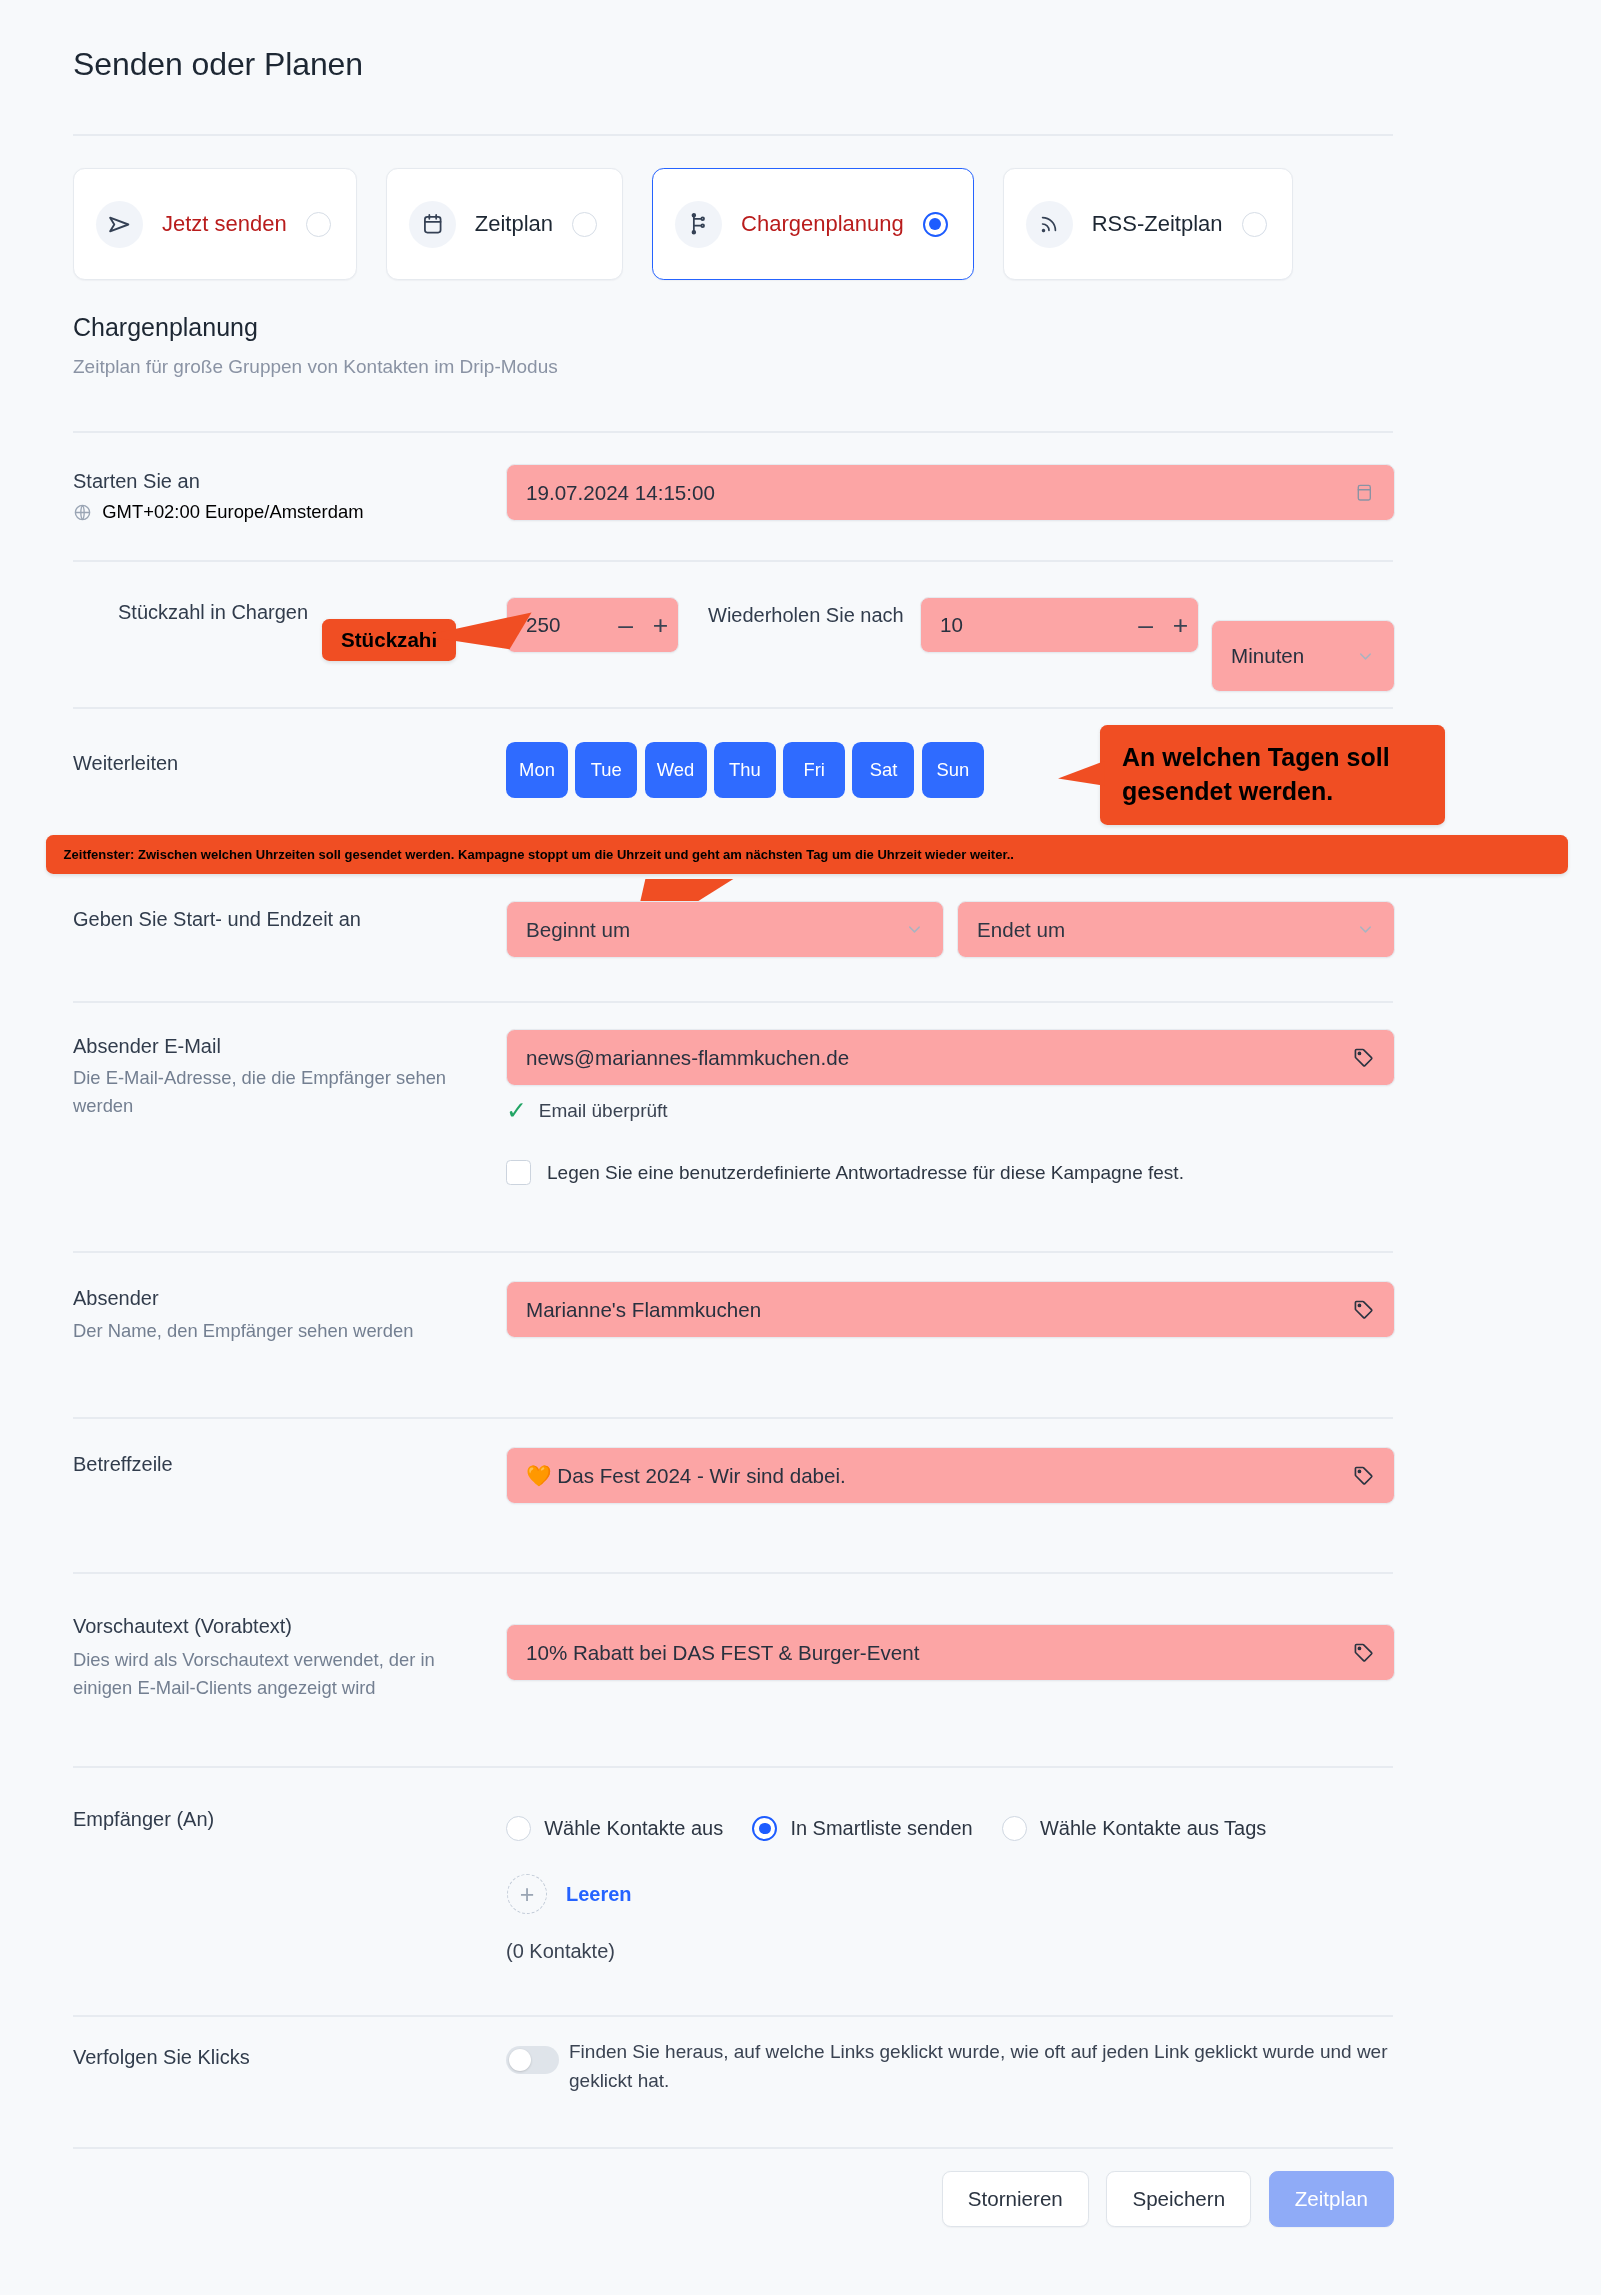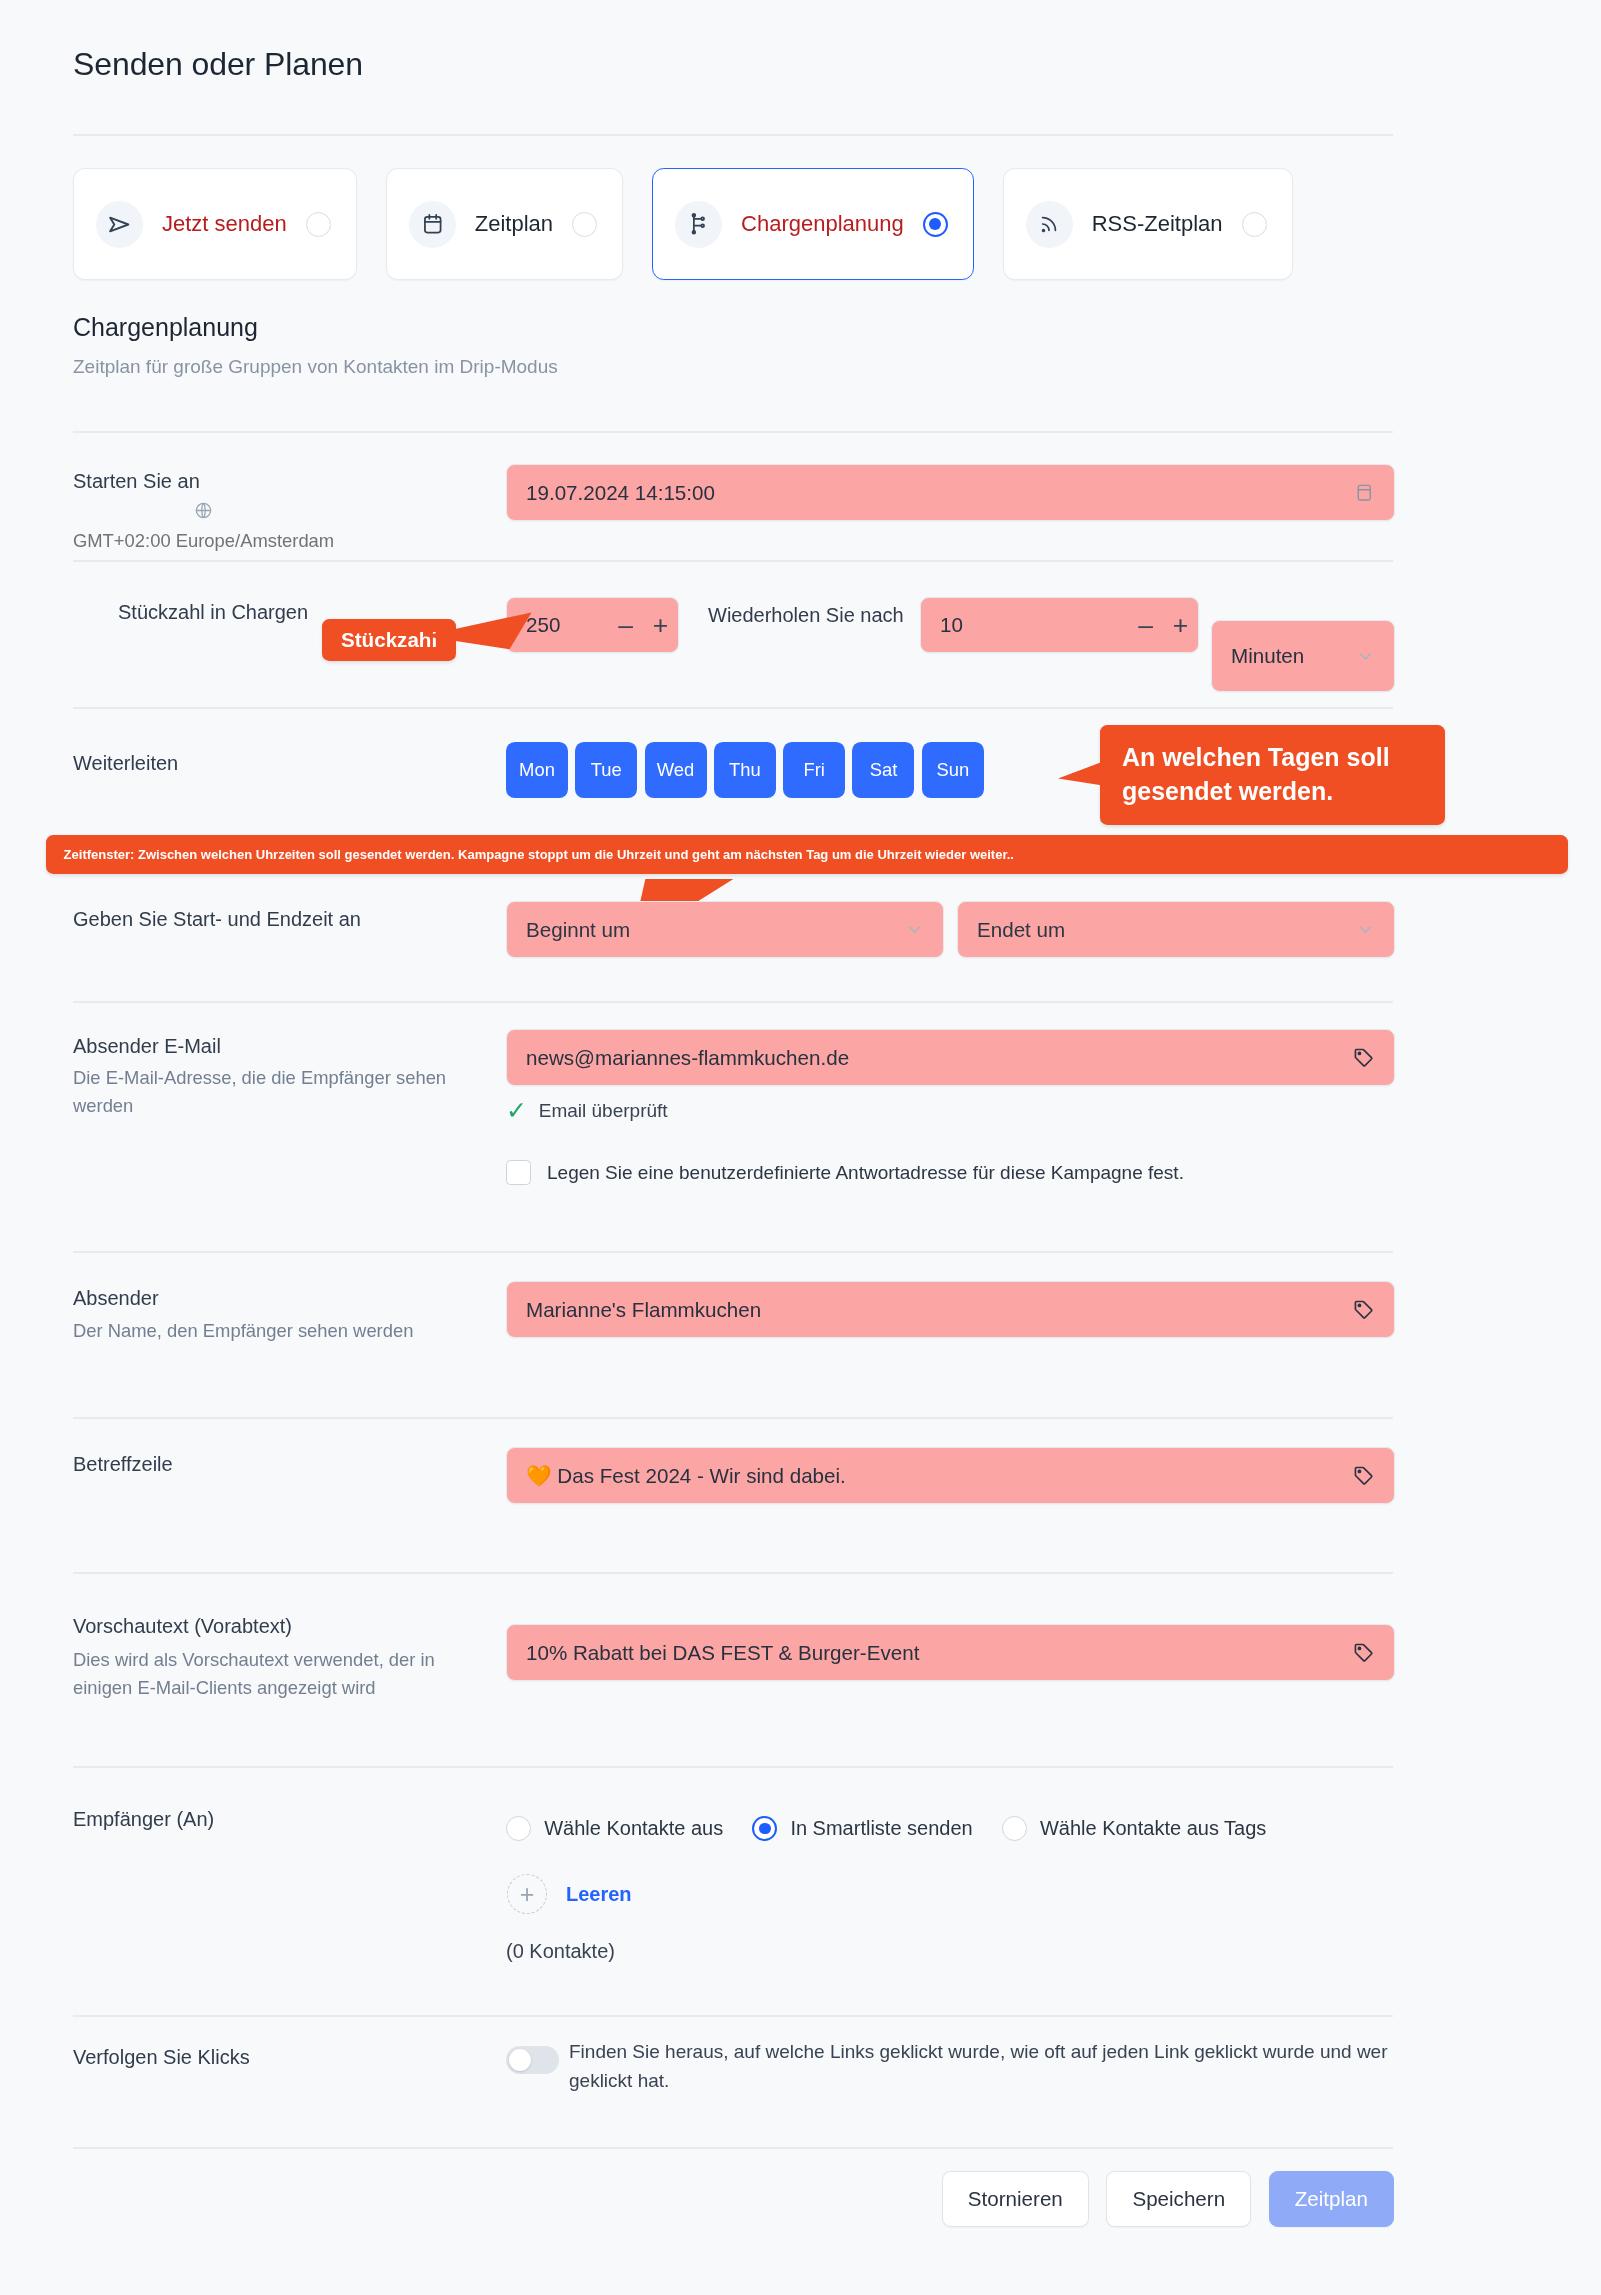--- a/index.html
+++ b/index.html
@@ -52,21 +52,21 @@
   .radio-on::after { content:""; width:11.8px; height:11.8px; border-radius:50%; background:#1d5cff; }
 
   
   .sec-title { position: absolute; left: 73px; top: 313px; font-size: 25px; color:#1d2733; }
   .sec-sub   { position: absolute; left: 73px; top: 356px; font-size: 19px; color:#8a93a4; }
 
   
   .rule { position: absolute; left: 73px; width: 1320px; height: 1.5px; background:#e7ebf0; }
   .row-label { position: absolute; left: 73px; font-size: 20px; color:#313c4c; }
   .row-help  { position: absolute; left: 73px; font-size: 18.4px; color:#737f91; line-height: 1.5; width: 382px; }
-  .tz { position:absolute; left:73px; font-size:18.4px; color:#737373; display:flex; align-items:center; gap:10.3px;flex-direction:column; }
+  .tz { position:absolute; left:73px; font-size:18.4px; color:#000000; display:flex; align-items:center; gap:10.3px; }
 
   
   .field {
     position: absolute; background:#fca5a5; border:1.5px solid #e6eaef; border-radius:8.8px;
     display:flex; align-items:center; box-shadow: 0 0.7px 1.5px rgba(16,24,40,.03);
   }
   .field .txt { font-size:20.6px; color:#28313f; padding-left:19px; flex:1; white-space:nowrap; overflow:hidden; }
   .field .txt.ph { color:#2d3643; }
   .field .slot { padding-right:19px; display:flex; align-items:center; }
 
@@ -79,21 +79,21 @@
   .sel-caret { width:19px; height:19px; }
 
   
   .days { position:absolute; display:flex; gap:7.3px; }
   .day {
     width:62px; height:56px; border-radius:8.8px; background:#2f6bff;
     color:#fff; font-size:18.4px; display:flex; align-items:center; justify-content:center;
   }
 
   
-  .callout { position:absolute; background:#f04e23; color:#ffffff; border-radius:7.3px;
+  .callout { position:absolute; background:#f04e23; color:#000000; border-radius:7.3px;
              font-weight:700; box-shadow:0 1.5px 3.7px rgba(0,0,0,.10); }
   .callout.c-stueck { left:322px; top:619px; padding:8.8px 19px; font-size:20.6px; }
   .callout.c-days  { left:1100px; top:725px; padding:16px 22px; font-size:25px; line-height:1.35; width:345px; }
   .callout.c-band  { left:46px;  top:835px; padding:11.8px 17.6px; font-size:13px; width:1522px; white-space:nowrap; }
 
   .arrow { position:absolute; }
 
   
   .cbox { width:25px; height:25px; border:1.5px solid #ccd4de; border-radius:4.4px; background:#fff; }
   .verified { position:absolute; display:flex; align-items:center; gap:11.8px; font-size:19px; color:#3a4352; }

